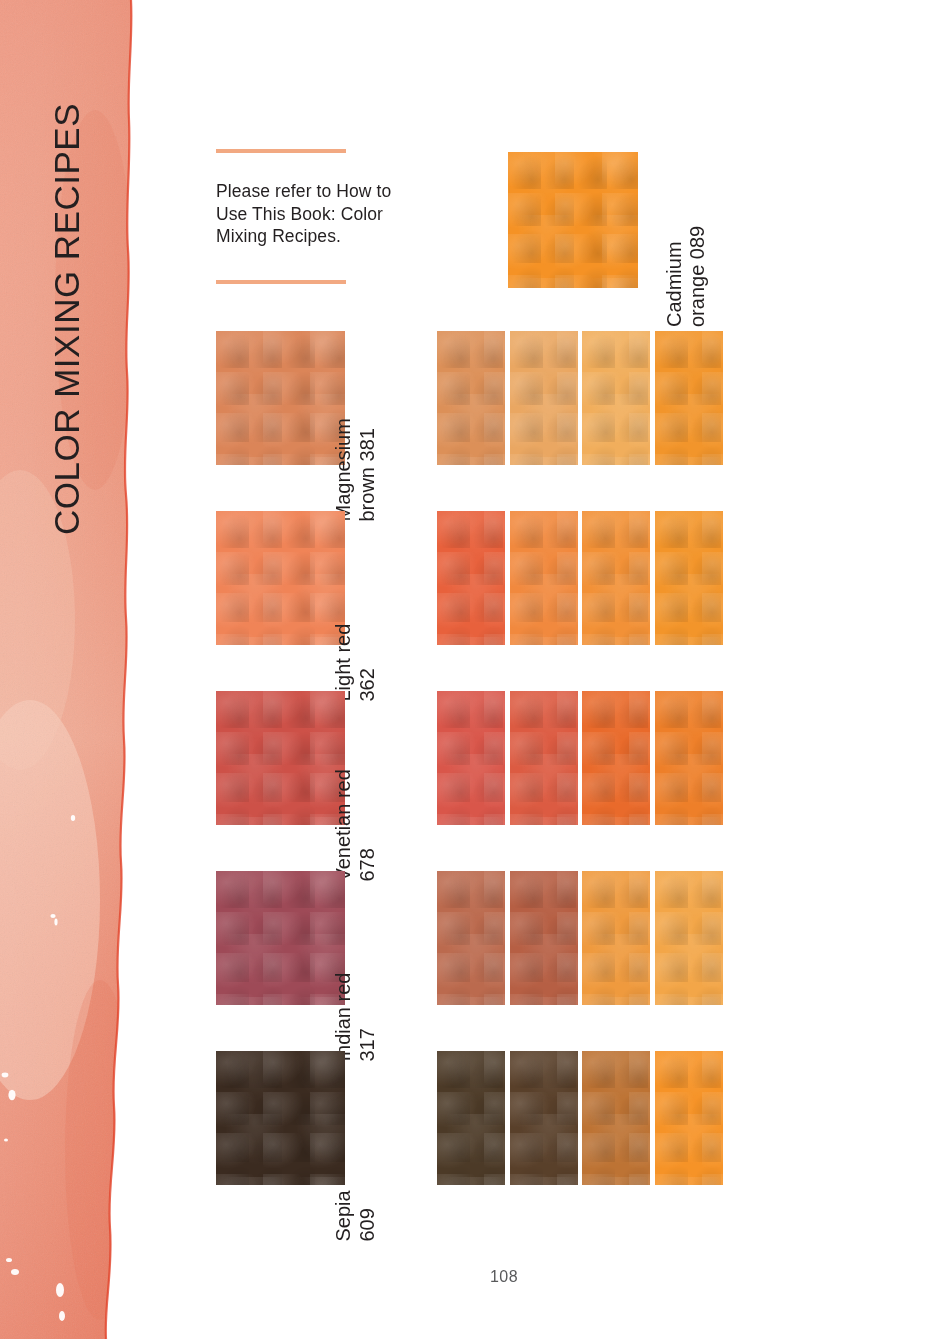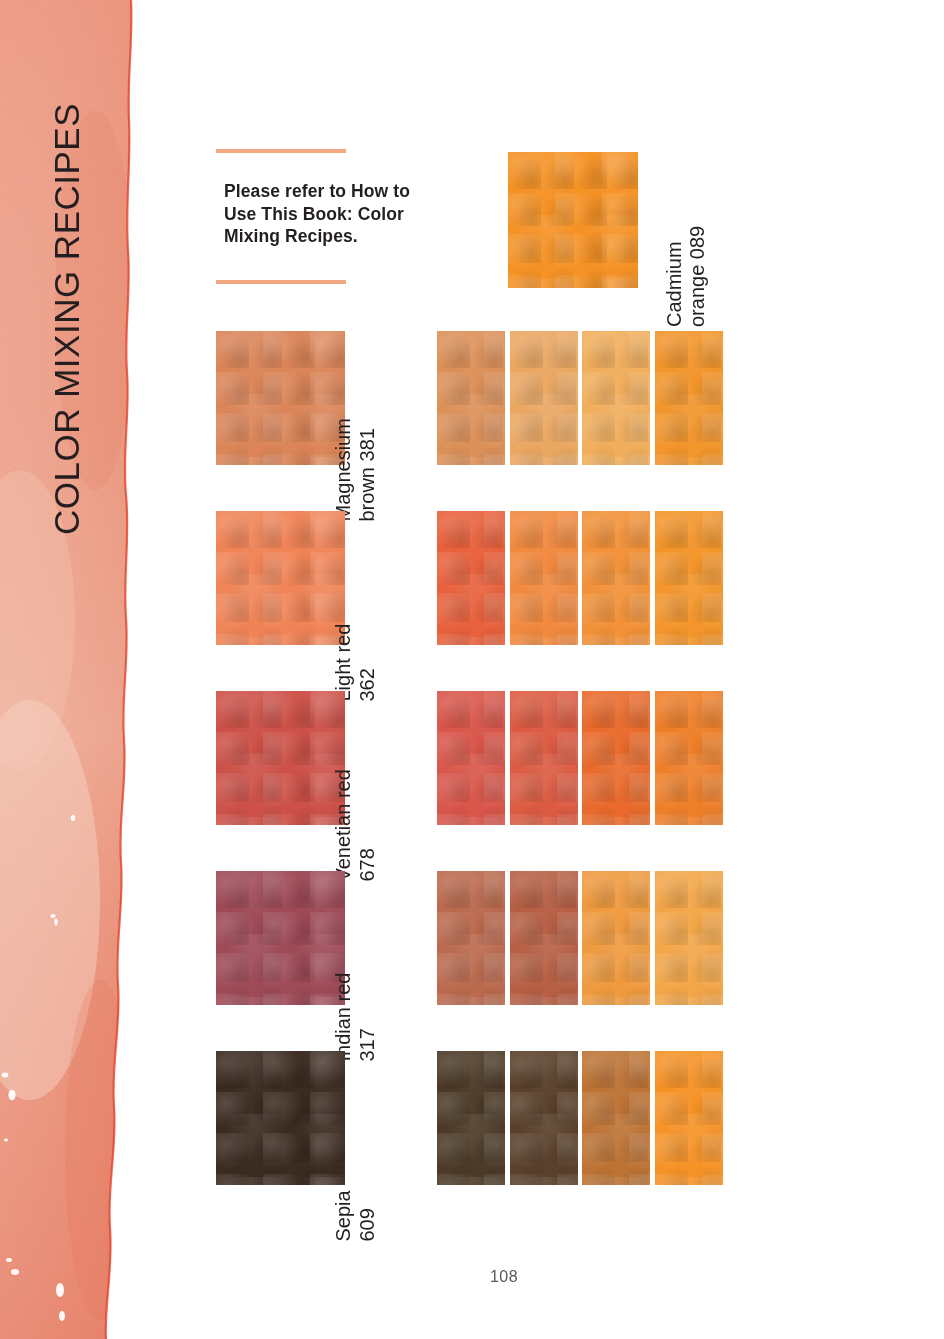--- a/index.html
+++ b/index.html
@@ -55,24 +55,24 @@
     width: 130px;
   }
   .rule {
     width: 130px;
     height: 4px;
     background: #f2a982;
     border: 0;
     margin: 0;
   }
   #intro-text {
-    margin: 27px 0 0 8px;
+    margin: 27px 0 0 0;
     font-size: 17.5px;
     line-height: 22.5px;
-    font-weight: bold;
+    font-weight: normal;
     color: #231f20;
     width: 210px;
     letter-spacing: 0.1px;
   }
   #rule-bottom {
     position: absolute;
     left: 216px;
     top: 280px;
   }
 

